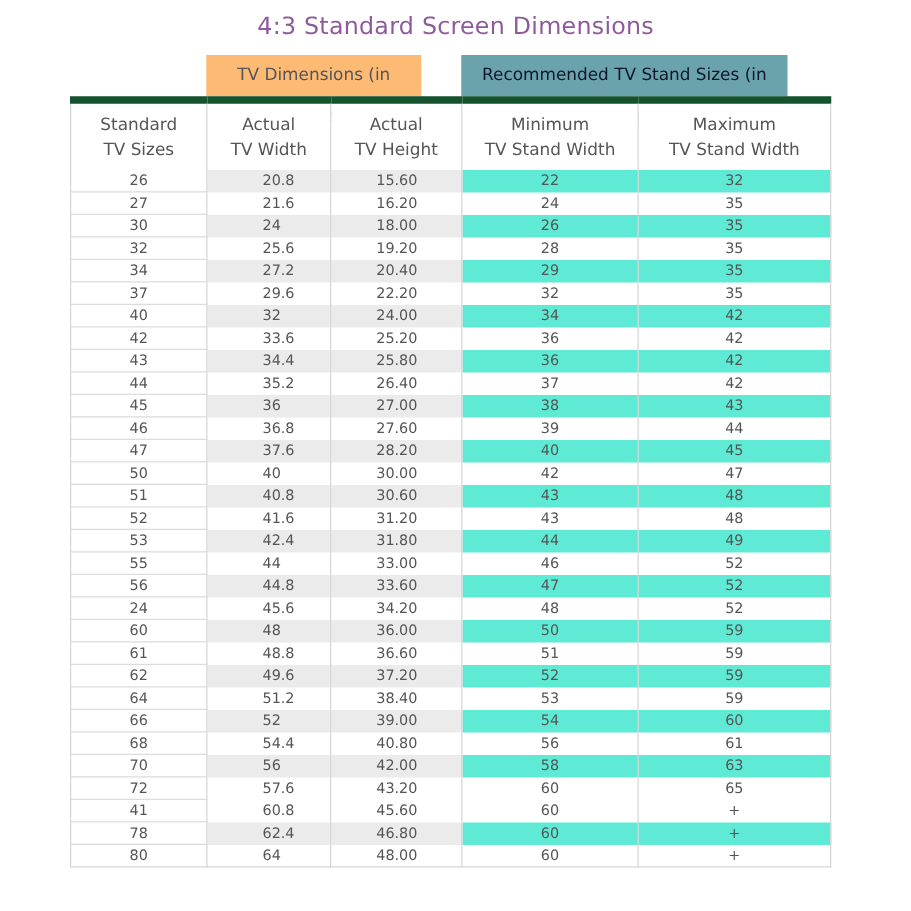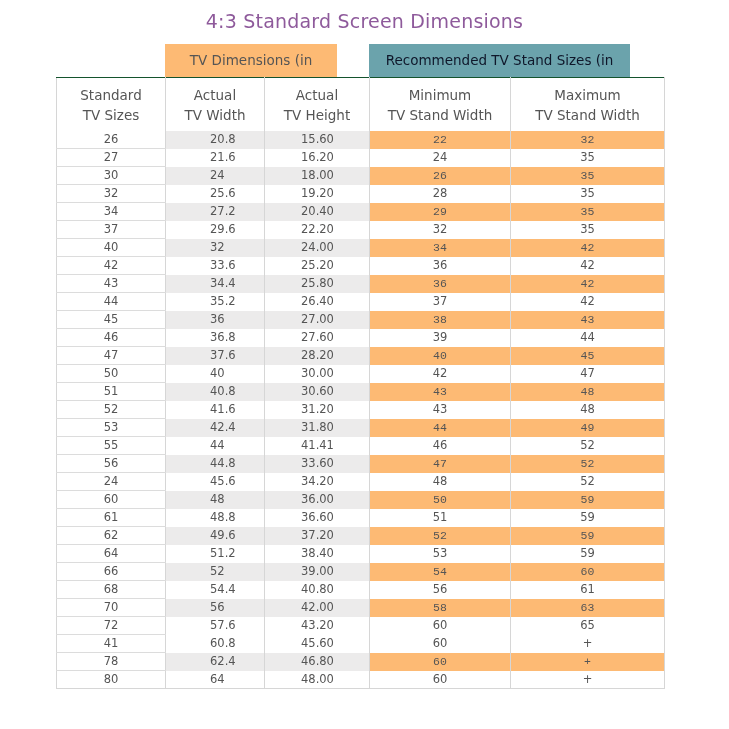--- a/index.html
+++ b/index.html
@@ -7,27 +7,27 @@
          font-family: "DejaVu Sans", sans-serif; color: #555; }
   .title { position: absolute; left: 0; top: 10px; width: 729px; text-align: center;
            font-size: 19px; color: #8e5a9b; letter-spacing: 0.2px; }
   .grp { position: absolute; top: 44px; height: 33px; line-height: 33px; text-align: center;
          font-size: 13.5px; }
   .grp-dim { left: 165px; width: 172px; background: #fdba74; color: #555; }
   .grp-rec { left: 369px; width: 261px; background: #6ba3ac; color: #0f172a; }
   table { position: absolute; left: 56px; top: 77px; border-collapse: collapse;
           font-family: "DejaVu Sans", sans-serif; }
   th { height: 53px; font-weight: normal; font-size: 13.5px; color: #555; line-height: 20px;
-       border-top: 1px solid #14532d; border-left: 1px solid #d6d6d6; border-right: 1px solid #d6d6d6;
+       border-top: 6px solid #14532d; border-left: 1px solid #d6d6d6; border-right: 1px solid #d6d6d6;
        background: #fff; padding: 0; text-align: center; vertical-align: middle; }
   td { height: 17px; font-size: 11.5px; color: #555; padding: 0; text-align: center;
        border-left: 1px solid #d6d6d6; border-right: 1px solid #d6d6d6; line-height: 17px; }
   td.c0 { border-bottom: 1px solid #dcdcdc; background: #fff; }
   tr.odd td.c1, tr.odd td.c2 { background: #ecebeb; }
-  tr.odd td.c3, tr.odd td.c4 { background: #fdba74; font-family: Liberation Mono, monospace; }
+  tr.odd td.c3, tr.odd td.c4 { background: #5eead4; }
   td.c1, td.c2 { text-align: left; }
   td.c1 span { padding-left: 44px; }
   td.c2 span { padding-left: 36px; }
   tr:last-child td { border-bottom: 1px solid #d6d6d6; }
   col.w0 { width: 109px; } col.w1 { width: 99px; } col.w2 { width: 105px; }
   col.w3 { width: 141px; } col.w4 { width: 154px; }
 </style>
 </head>
 <body>
 
@@ -168,21 +168,21 @@
       <tr class="odd">
         <td class="c0"><span>53</span></td>
         <td class="c1"><span>42.4</span></td>
         <td class="c2"><span>31.80</span></td>
         <td class="c3"><span>44</span></td>
         <td class="c4"><span>49</span></td>
       </tr>
       <tr>
         <td class="c0"><span>55</span></td>
         <td class="c1"><span>44</span></td>
-        <td class="c2"><span>41.41</span></td>
+        <td class="c2"><span>33.00</span></td>
         <td class="c3"><span>46</span></td>
         <td class="c4"><span>52</span></td>
       </tr>
       <tr class="odd">
         <td class="c0"><span>56</span></td>
         <td class="c1"><span>44.8</span></td>
         <td class="c2"><span>33.60</span></td>
         <td class="c3"><span>47</span></td>
         <td class="c4"><span>52</span></td>
       </tr>

